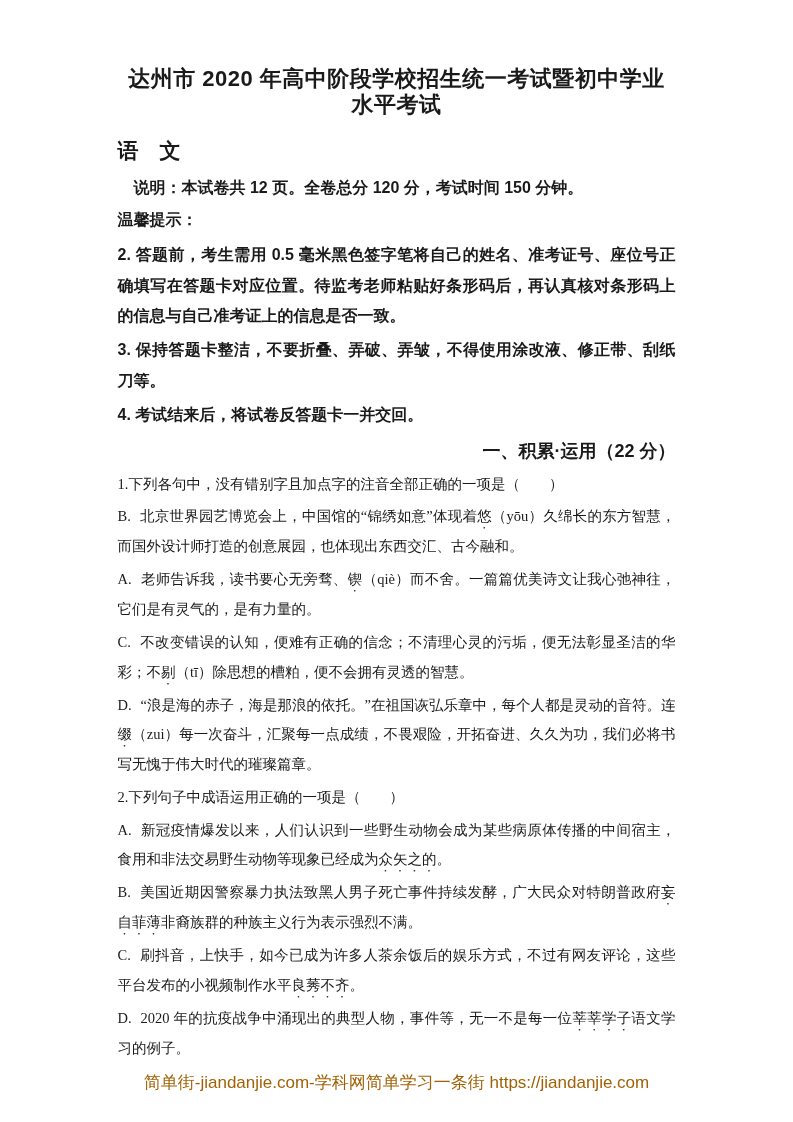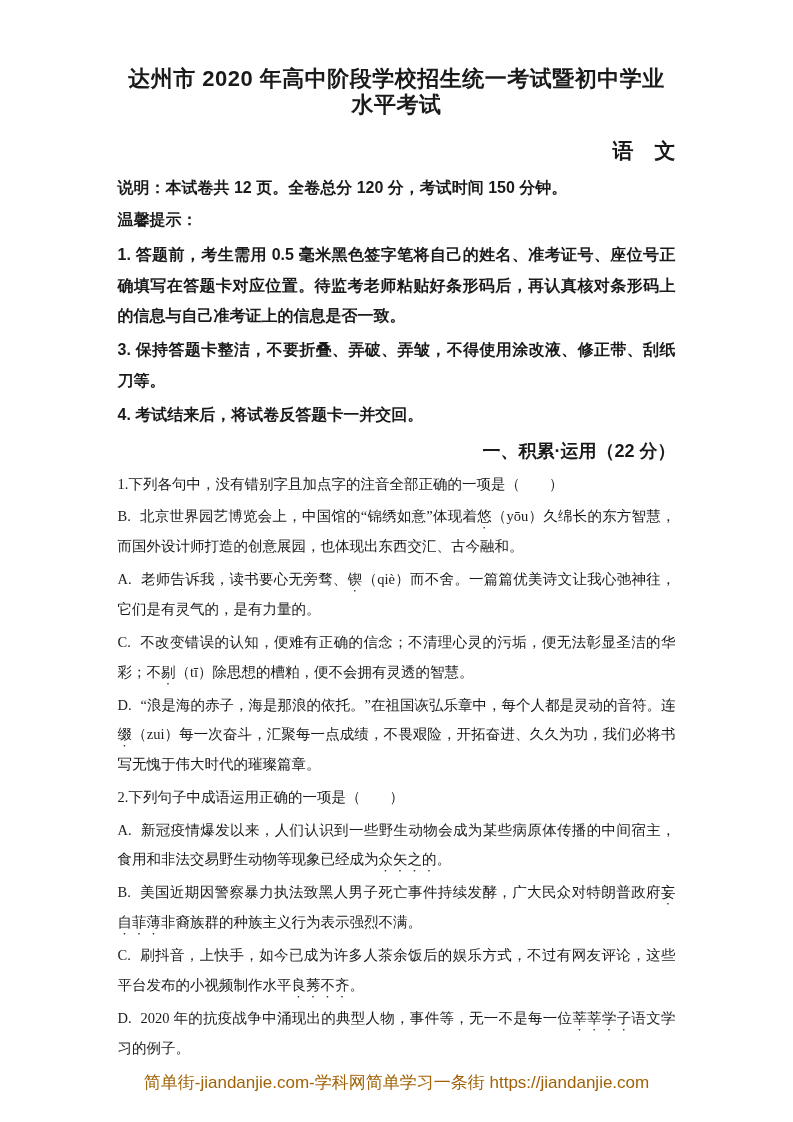--- a/index.html
+++ b/index.html
@@ -26,25 +26,25 @@
     font-weight: bold;
     text-align: center;
     font-family: "Liberation Sans", "DejaVu Sans", sans-serif;
     letter-spacing: 0.5px;
   }
   .doc-subject {
     margin: 19px 0 0 0;
     font-size: 21px;
     line-height: 1.2;
     font-weight: bold;
-    text-align: right;
+    text-align: left;
     font-family: "Liberation Sans", "DejaVu Sans", sans-serif;
   }
   .exam-desc {
-    margin: 13px 0 0 0;
+    margin: 13px 0 0 16px;
     font-size: 16px;
     line-height: 1.45;
     font-weight: bold;
     font-family: "Liberation Sans", "DejaVu Sans", sans-serif;
   }
   .tips-heading {
     margin: 9px 0 8px 0;
     font-size: 16px;
     line-height: 1.5;
     font-weight: bold;
@@ -100,21 +100,21 @@
 </style>
 </head>
 <body>
 
 <div class="page">
   <h1 class="doc-title">达州市 2020 年高中阶段学校招生统一考试暨初中学业水平考试</h1>
   <h2 class="doc-subject">语　文</h2>
   <p class="exam-desc">说明：本试卷共 12 页。全卷总分 120 分，考试时间 150 分钟。</p>
   <p class="tips-heading">温馨提示：</p>
   <div id="tips-list">
-      <p class="tip">1. 答题前，考生需用 0.5 毫米黑色签字笔将自己的姓名、准考证号、座位号正确填写在答题卡对应位置。待监考老师粘贴好条形码后，再认真核对条形码上的信息与自己准考证上的信息是否一致。</p>
+      <p class="tip">2. 答题前，考生需用 0.5 毫米黑色签字笔将自己的姓名、准考证号、座位号正确填写在答题卡对应位置。待监考老师粘贴好条形码后，再认真核对条形码上的信息与自己准考证上的信息是否一致。</p>
       <p class="tip">3. 保持答题卡整洁，不要折叠、弄破、弄皱，不得使用涂改液、修正带、刮纸刀等。</p>
       <p class="tip">4. 考试结来后，将试卷反答题卡一并交回。</p>
     </div>
   <h3 class="section-heading">一、积累·运用（22 分）</h3>
   <div id="questions-container">
       <p class="question-stem">1.下列各句中，没有错别字且加点字的注音全部正确的一项是（　　）</p>
       <p class="option-row"><span class="option-label">B.</span><span>北京世界园艺博览会上，中国馆的“锦绣如意”体现着</span><span class="em-dot">悠</span><span>（yōu）久绵长的东方智慧，而国外设计师打造的创意展园，也体现出东西交汇、古今融和。</span></p>
       <p class="option-row"><span class="option-label">A.</span><span>老师告诉我，读书要心无旁骛、</span><span class="em-dot">锲</span><span>（qiè）而不舍。一篇篇优美诗文让我心弛神往，它们是有灵气的，是有力量的。</span></p>
       <p class="option-row"><span class="option-label">C.</span><span>不改变错误的认知，便难有正确的信念；不清理心灵的污垢，便无法彰显圣洁的华彩；不</span><span class="em-dot">剔</span><span>（tī）除思想的槽粕，便不会拥有灵透的智慧。</span></p>
       <p class="option-row"><span class="option-label">D.</span><span>“浪是海的赤子，海是那浪的依托。”在祖国诙弘乐章中，每个人都是灵动的音符。连</span><span class="em-dot">缀</span><span>（zui）每一次奋斗，汇聚每一点成绩，不畏艰险，开拓奋进、久久为功，我们必将书写无愧于伟大时代的璀璨篇章。</span></p>

